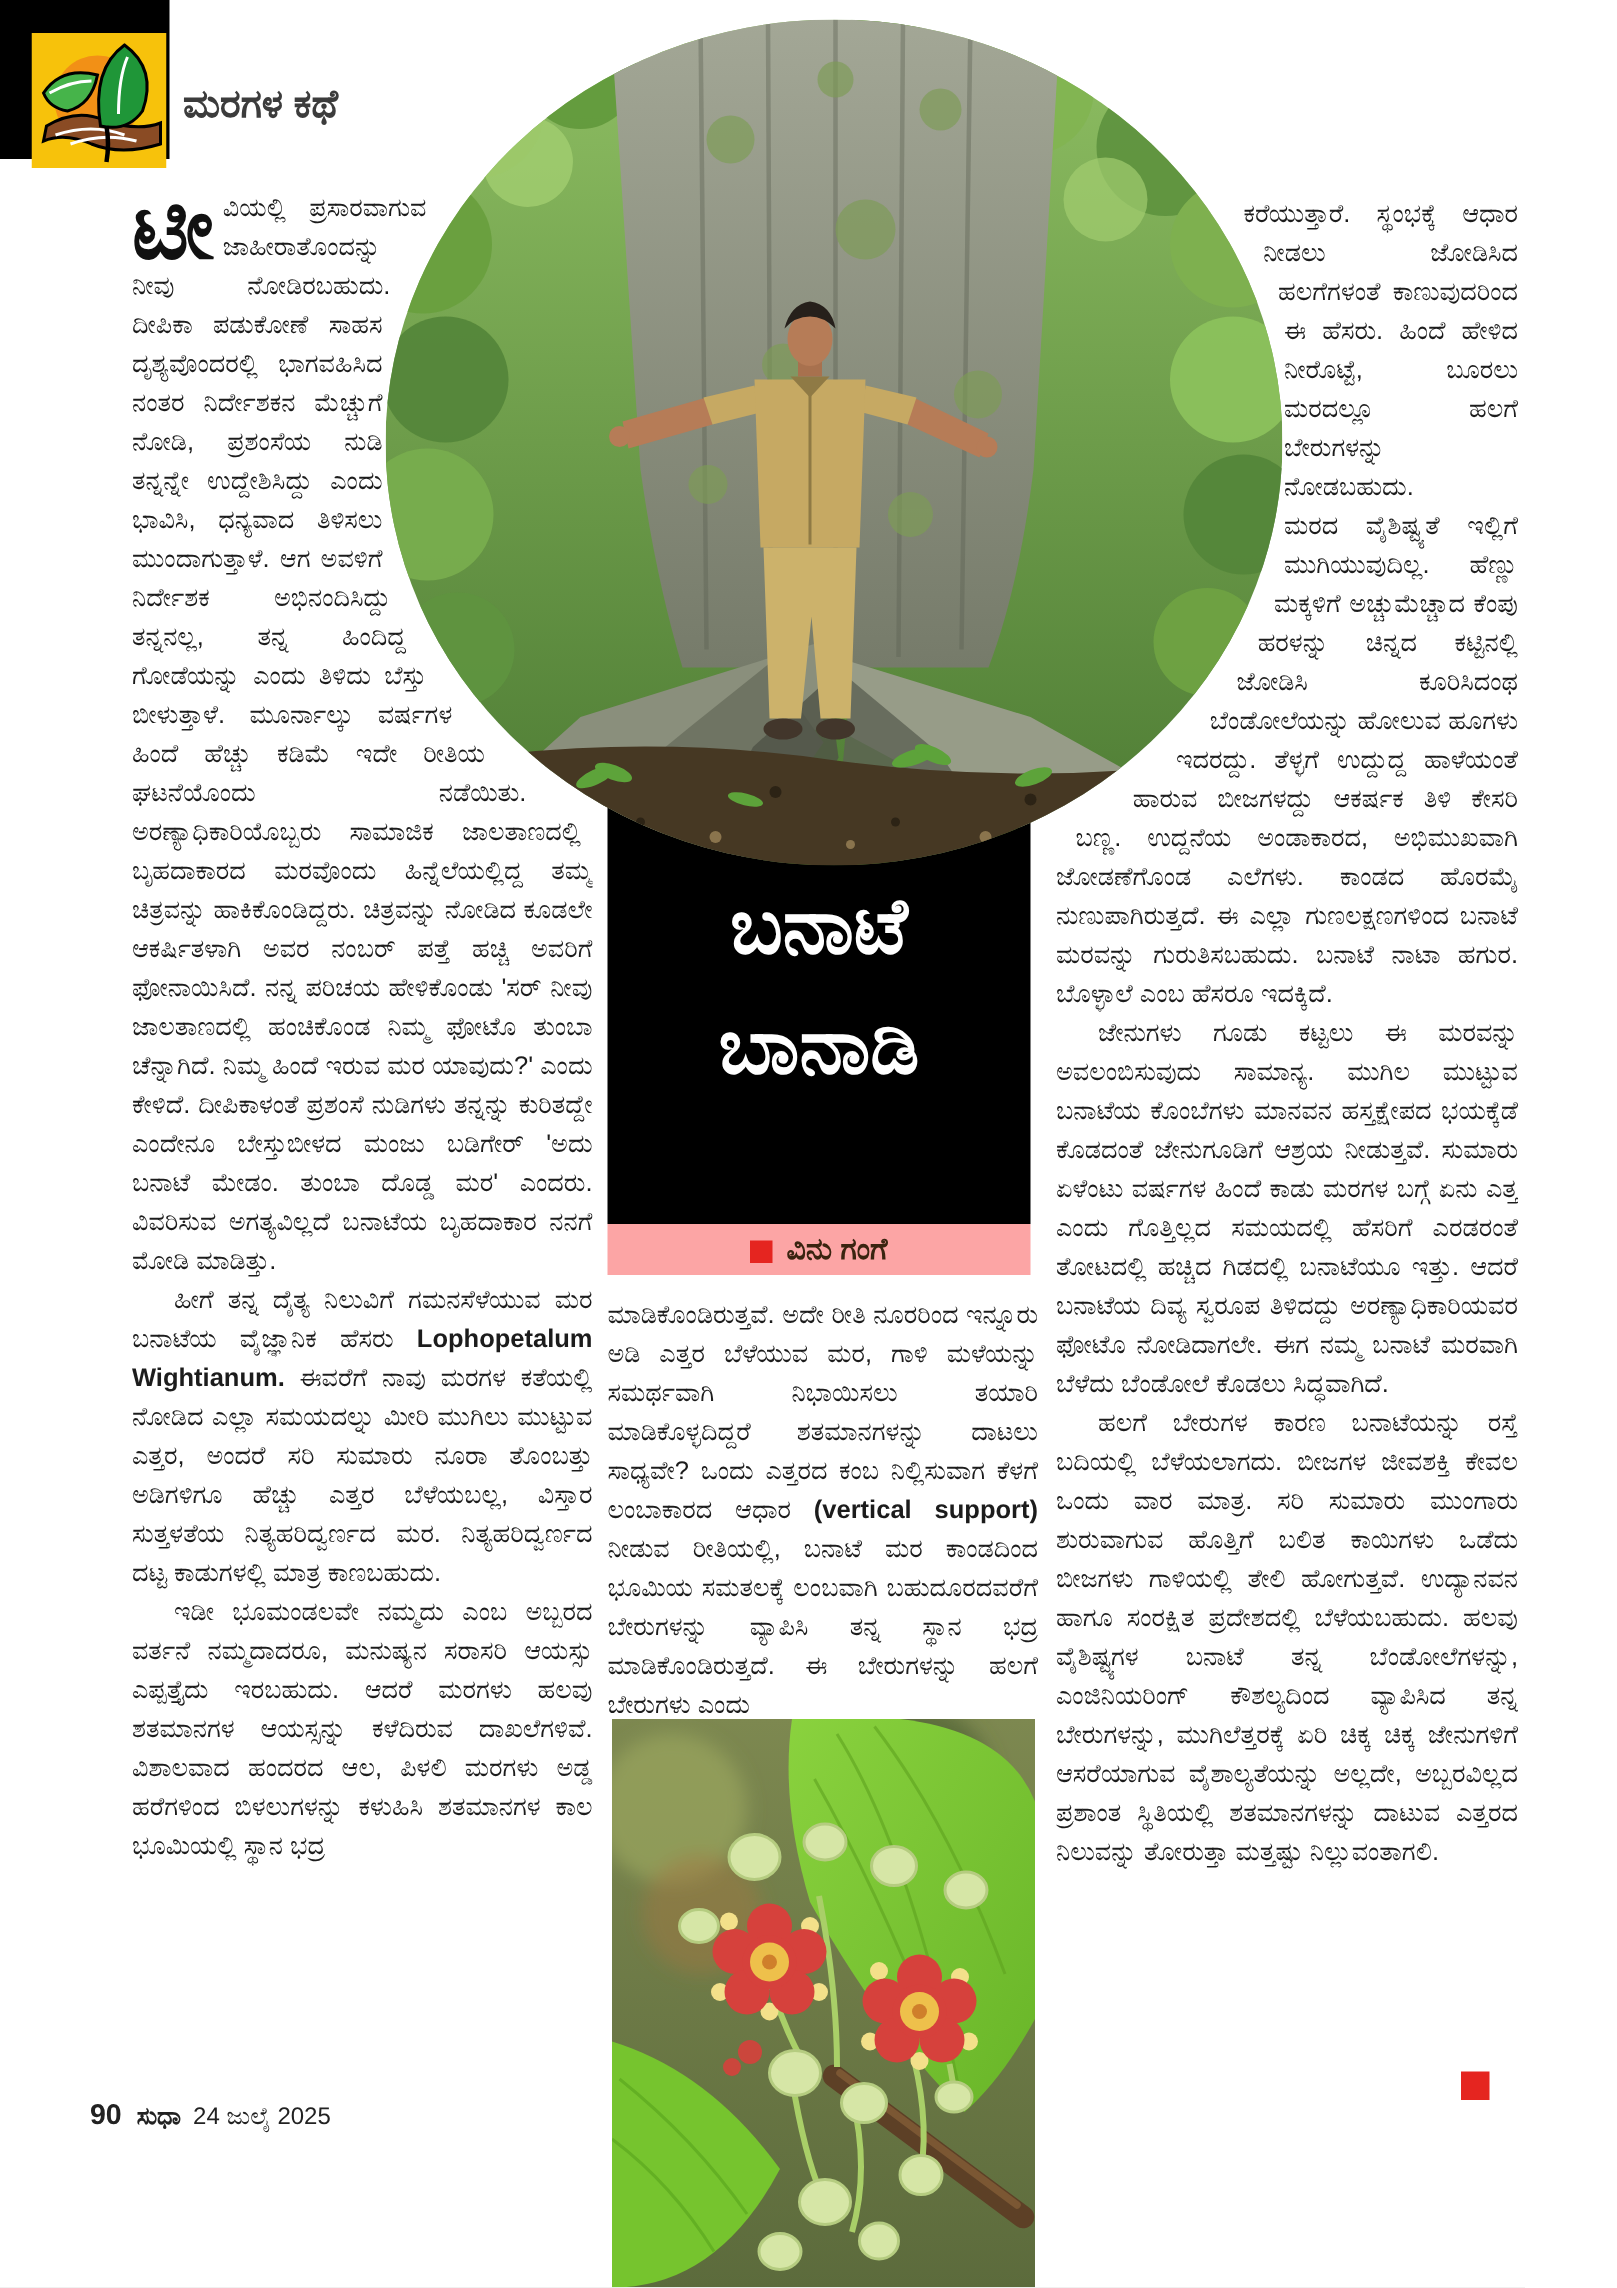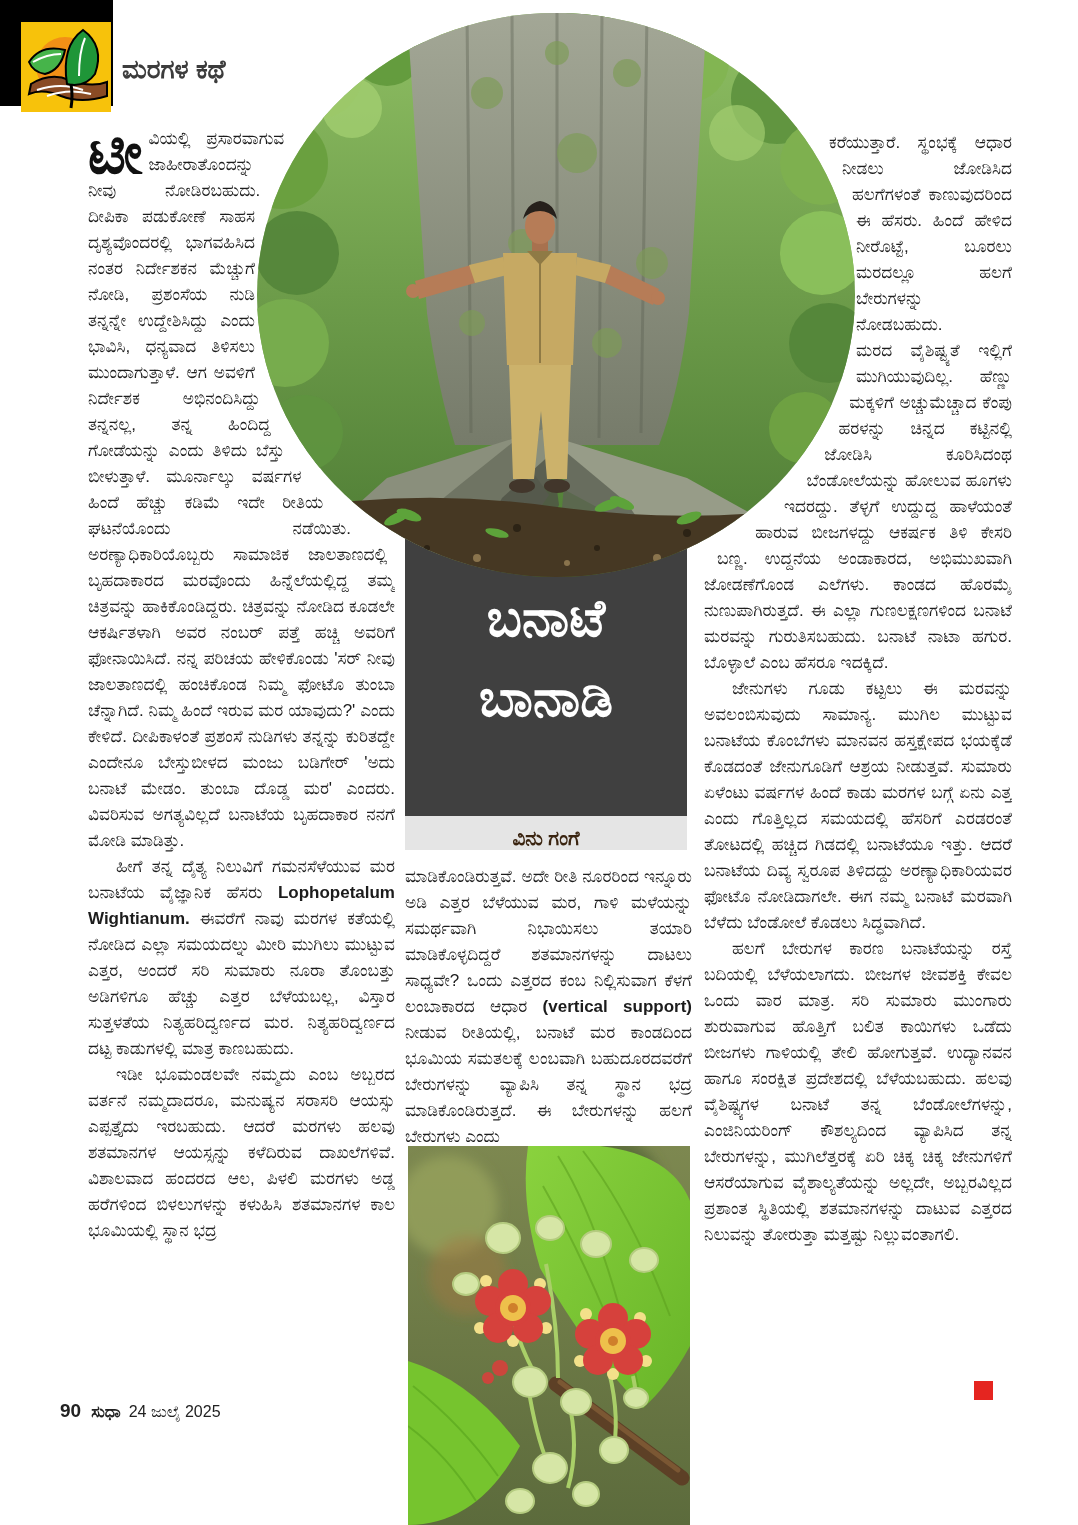--- a/index.html
+++ b/index.html
@@ -60,27 +60,27 @@
       <path d="M26,74 Q48,66 70,72" stroke="#fff" stroke-width="2" fill="none"></path>
       <path d="M8,40 Q20,22 44,28 Q40,48 24,52 Q12,50 8,40 Z" fill="#46b44a" stroke="#000" stroke-width="2"></path>
       <path d="M12,40 Q26,32 40,32" stroke="#fff" stroke-width="2" fill="none"></path>
       <path d="M46,62 Q40,24 62,8 Q84,24 74,52 Q64,66 46,62 Z" fill="#1f9638" stroke="#000" stroke-width="2"></path>
       <path d="M58,54 Q58,30 64,16" stroke="#fff" stroke-width="2" fill="none"></path>
       <path d="M50,62 Q52,74 50,86" stroke="#000" stroke-width="3" fill="none"></path>
     </svg>
   </div>
   <div class="section-title">ಮರಗಳ ಕಥೆ</div>
 
-  <div class="title-box" style="background:#404040;">
+  <div class="title-box" style="background:#000000;">
     <div class="title-inner">
       <span class="line">ಬನಾಟೆ</span>
       <span class="line">ಬಾನಾಡಿ</span>
     </div>
   </div>
-  <div class="byline-bar" style="background:#e5e5e5;flex-direction:column;">
+  <div class="byline-bar" style="background:#fca5a5;">
     <span class="byline-sq" style="background:#e52520;"></span>
     <span class="byline-name">ವಿನು ಗಂಗೆ</span>
   </div>
 
   <div class="hero">
     <svg width="598" height="564" viewBox="0 0 598 564">
       <defs>
         <linearGradient id="bgG" x1="0" y1="0" x2="0" y2="1">
           <stop offset="0" stop-color="#8fbf63"></stop>
             <stop offset="0.5" stop-color="#6d9c4a"></stop>

